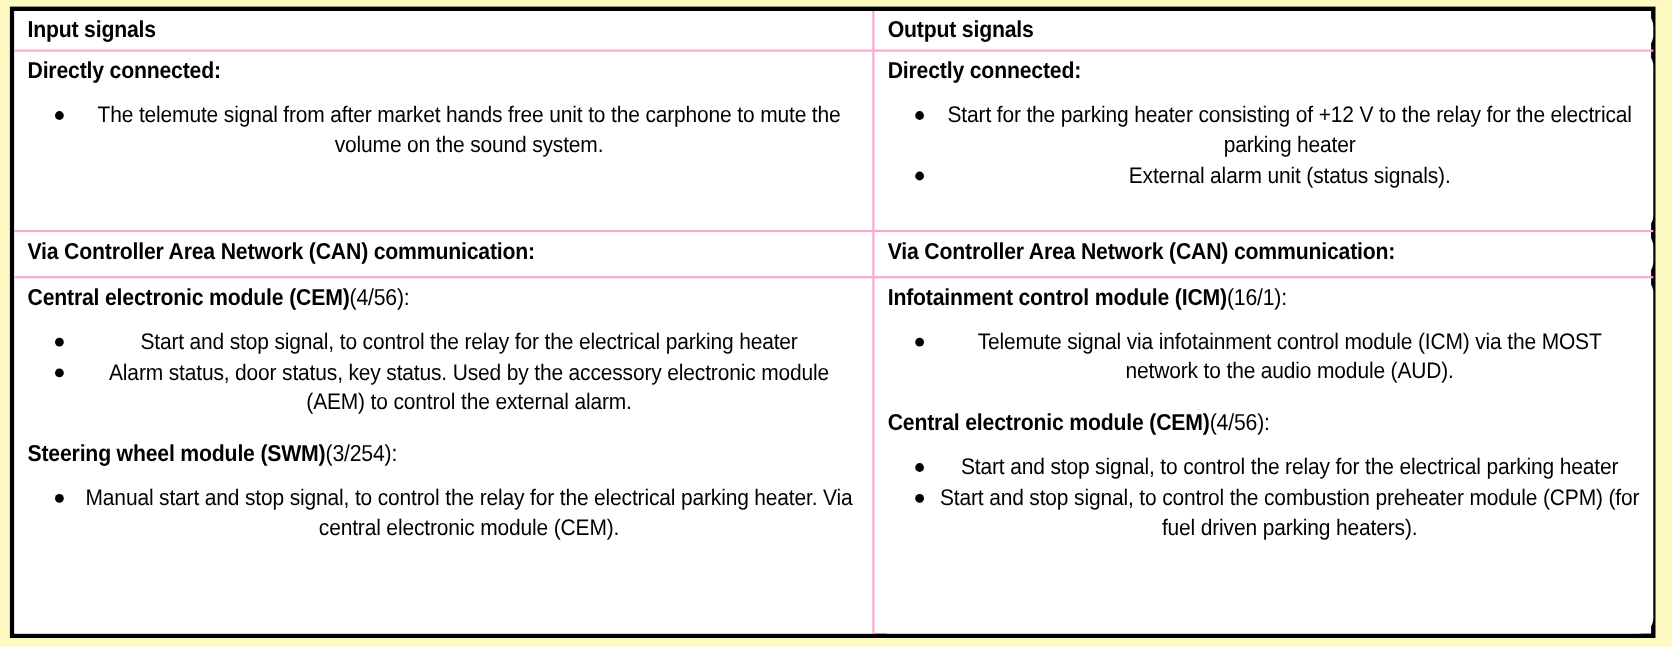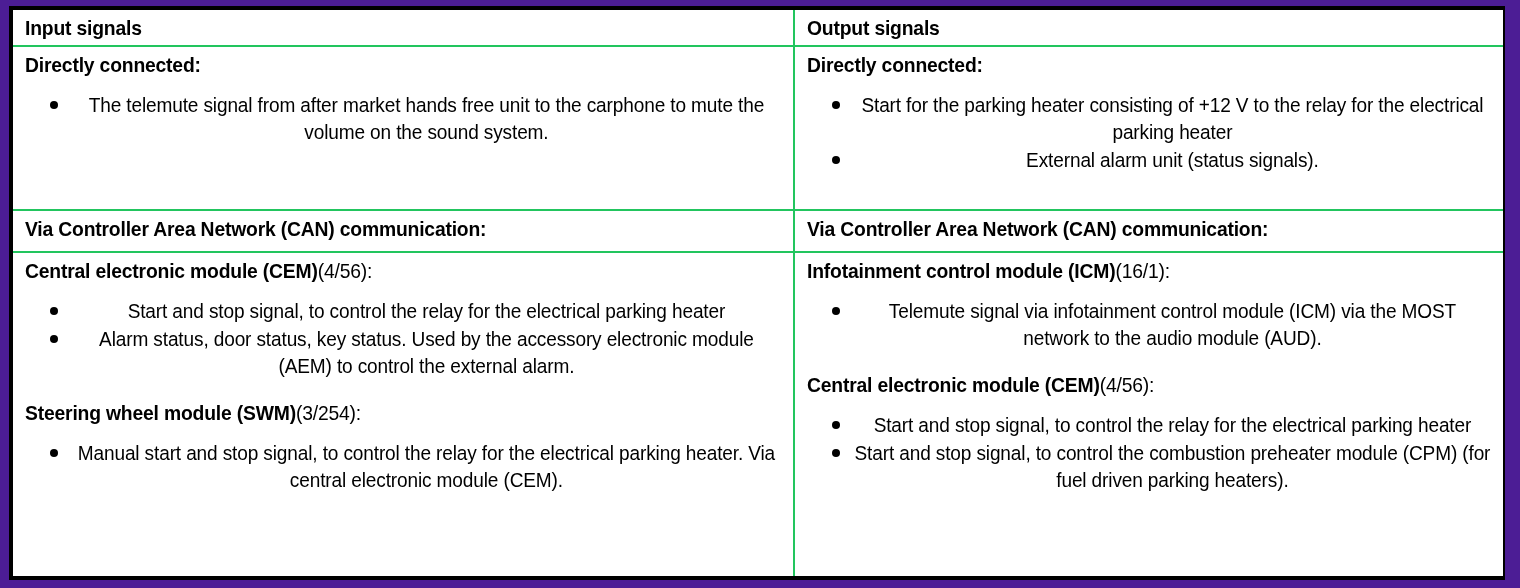--- a/index.html
+++ b/index.html
@@ -12,21 +12,21 @@
     height: 588px;
     overflow: hidden;
     font-family: "Liberation Sans", "DejaVu Sans", sans-serif;
     color: #000000;
   }
 
   .page {
     position: relative;
     width: 1520px;
     height: 588px;
-    background: #4c1d95;
+    background: #fef9c3;
   }
 
   
   .signal-table {
     position: absolute;
     left: 9px;
     top: 6px;
     width: 1496px;
     height: 574px;
     box-sizing: border-box;
@@ -36,30 +36,30 @@
   }
 
   .signal-table table {
     width: 100%;
     height: 100%;
     border-collapse: collapse;
     table-layout: fixed;
   }
 
   .signal-table td {
-    border: 2px solid #22c55e;
+    border: 2px solid #f9a8d4;
     vertical-align: top;
     padding: 0;
     background: #ffffff;
   }
   
   .signal-table tr:first-child td { border-top: none; }
   .signal-table tr:last-child td { border-bottom: none; }
   .signal-table td:first-child { border-left: none; }
-  .signal-table td:last-child { border-right: none; }
+  .signal-table td:last-child { border-right: none; border-radius: 14px; }
 
   .col-left  { width: 780px; }
   .col-right { width: 708px; }
 
   .cell-inner {
     padding: 6px 12px 6px 12px;
   }
 
   .row-header td  { height: 34px; }
   .row-direct td  { height: 162px; }

